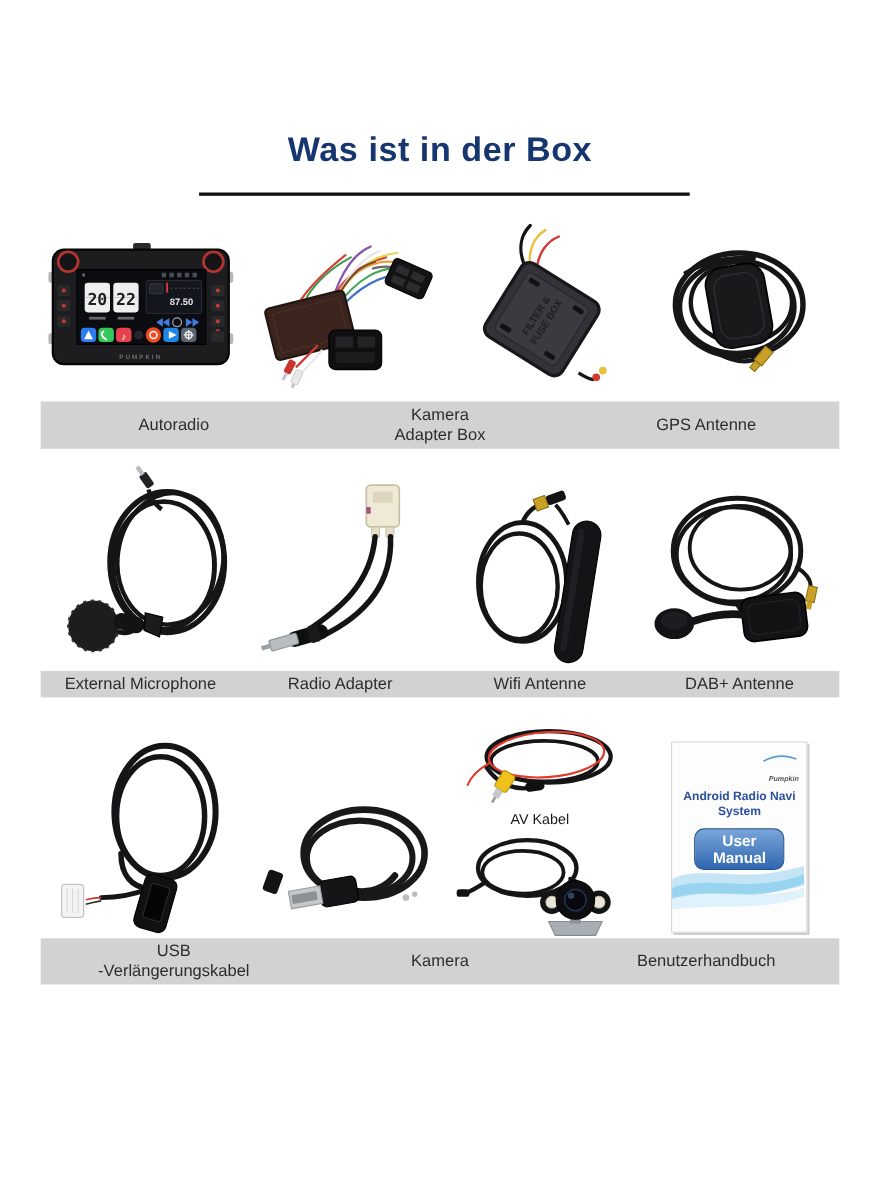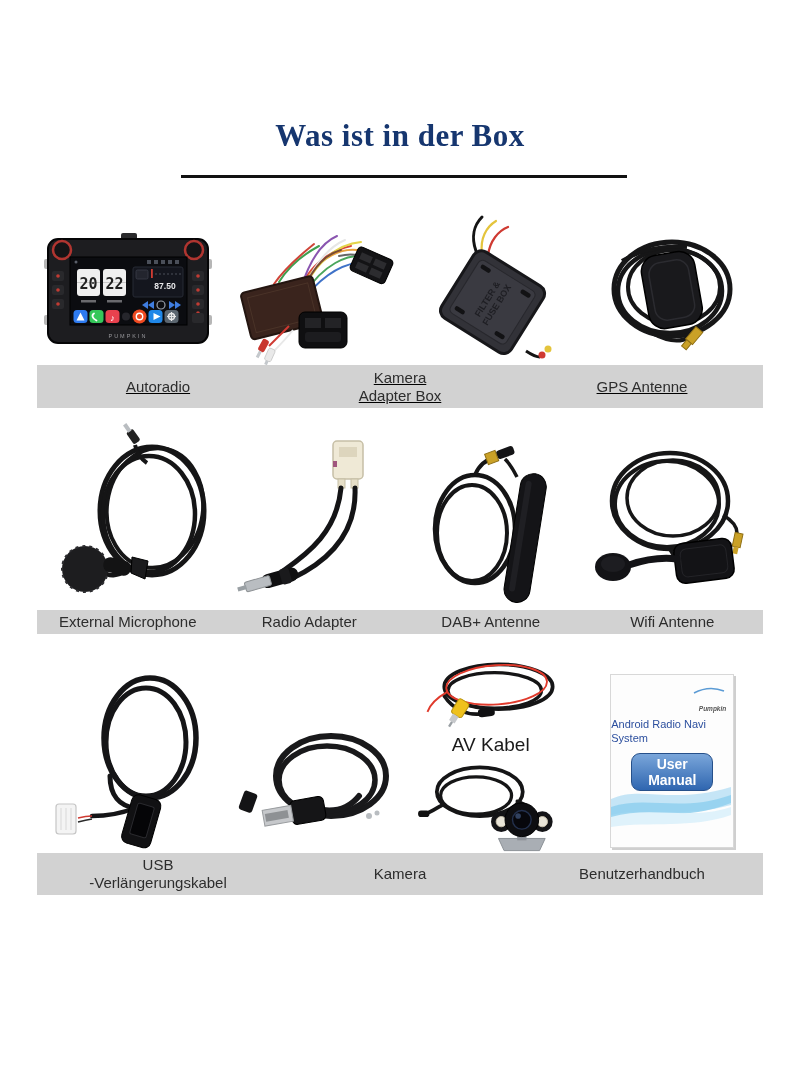--- a/index.html
+++ b/index.html
@@ -1,44 +1,44 @@
 <!DOCTYPE html>
 <html><head>
 <meta charset="utf-8">
 <style>
   html,body{margin:0;padding:0;background:#fff;}
   .canvas{position:relative;width:800px;height:1086px;background:#ffffff;overflow:hidden;
           font-family:"Liberation Sans",sans-serif;}
   .page-title{position:absolute;top:118px;left:0;width:800px;text-align:center;
-              font-size:31px;font-weight:bold;color:#16366f;letter-spacing:0.5px;font-family:Liberation Serif, serif;}
+              font-size:31px;font-weight:bold;color:#16366f;letter-spacing:0.5px;}
   .title-underline{position:absolute;top:175px;left:181px;width:446px;height:3px;background:#111;}
   .imgrow{position:absolute;left:37px;width:726px;display:flex;}
-  #row1{top:205px;height:172px;text-align:right;}
+  #row1{top:193px;height:172px;text-align:right;}
   #row2{top:416px;height:194px;}
   #row3{top:654px;height:199px;}
   .cell{flex:1 1 0;display:flex;align-items:center;justify-content:center;overflow:visible;}
   .cell.stack{flex-direction:column;justify-content:flex-start;}
   .cell.lowered>*{margin-top:46px;}
   .cell.manual-cell>*{margin-top:14px;}
   .bar{position:absolute;left:37px;width:726px;background:#d2d2d2;display:flex;}
-  #bar1{top:365px;height:43px;text-decoration:underline;}
+  #bar1{top:365px;height:43px;}
   #bar2{top:610px;height:24px;}
   #bar3{top:853px;height:42px;}
   .lc{flex:1 1 0;display:flex;flex-direction:column;align-items:center;justify-content:center;
       font-size:15px;color:#2d2d2d;line-height:1.18;text-align:center;}
-  .av-label{font-size:19px;color:#1a1a1a;margin:3px 0 4px 0;}
+  .av-label{font-size:13px;color:#1a1a1a;margin:3px 0 4px 0;}
   svg text{font-family:"Liberation Sans",sans-serif;}
   svg text.mono{font-family:"DejaVu Sans Mono",monospace;}
   
   .manual{width:122px;height:172px;background:#fdfdfd;border:1px solid #d8d8d8;
           box-shadow:2px 2px 0 #cfcfcf;position:relative;}
   .manual-logo{position:absolute;top:7px;right:7px;text-align:right;line-height:1;}
   .manual-logo span{font-size:6.5px;font-weight:bold;font-style:italic;color:#555;}
-  .manual-title{position:absolute;top:42px;left:0;width:100%;
-                color:#2c4f9e;font-weight:normal;font-size:11px;line-height:1.3;}
+  .manual-title{position:absolute;top:42px;left:0;width:100%;text-align:center;
+                color:#2c4f9e;font-weight:bold;font-size:11px;line-height:1.3;}
   .manual-badge{position:absolute;top:78px;left:50%;transform:translateX(-50%);
                 width:80px;padding:2px 0;text-align:center;border-radius:9px;
                 background:linear-gradient(#7aa6da,#2f66b0);border:1px solid #26508a;
                 color:#fff;font-size:14px;font-weight:bold;}
   .manual-waves{position:absolute;left:0;top:96px;}
 </style>
 </head>
 <body>
 
 <div class="canvas">
@@ -304,24 +304,24 @@
   </div>
 
   <div class="bar" id="bar2">
     <div class="lc">
         <span>External Microphone</span>
       </div>
     <div class="lc">
         <span>Radio Adapter</span>
       </div>
     <div class="lc">
+        <span>Wifi Antenne</span>
+      </div>
+    <div class="lc">
         <span>DAB+ Antenne</span>
-      </div>
-    <div class="lc">
-        <span>Wifi Antenne</span>
       </div>
   </div>
 
   <div class="imgrow" id="row3">
 
     <div class="cell">
       <svg width="175" height="196" viewBox="0 0 175 196">
         <g fill="none" stroke="#151517" stroke-linecap="round">
           <ellipse cx="110" cy="82" rx="46" ry="60" stroke-width="5.5"></ellipse>
           <ellipse cx="106" cy="86" rx="40" ry="54" stroke-width="5"></ellipse>

